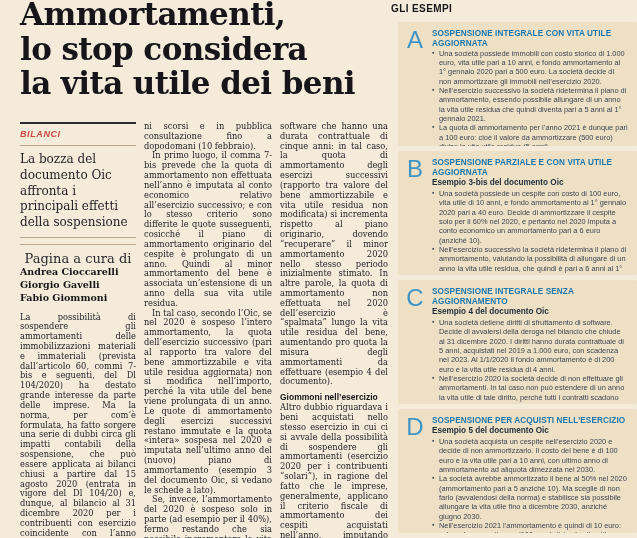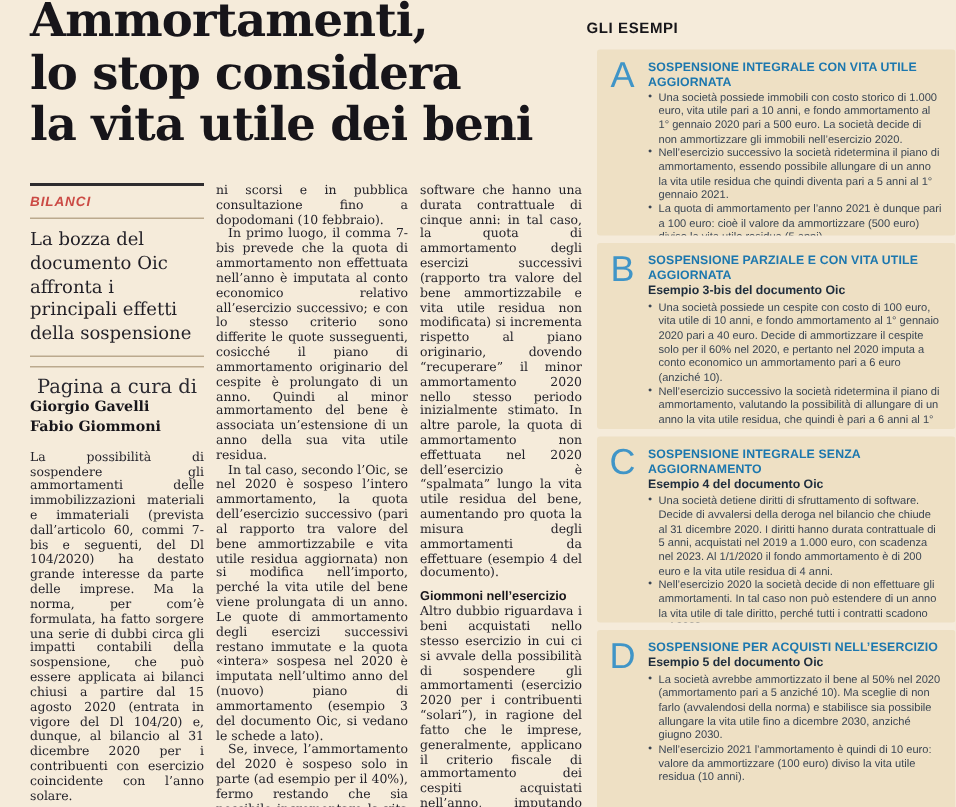--- a/index.html
+++ b/index.html
@@ -40,21 +40,21 @@
     font-family:"Liberation Sans",sans-serif;font-weight:bold;
     font-size:8.5px;color:#17151a;margin:5px 0 1px 0;
   }
   .mt8{margin-top:8px;}
 
   
   .sidebar{position:absolute;left:390px;top:0;width:247px;height:538px;}
   .sidebar-title{
     font-family:"Liberation Sans",sans-serif;font-weight:800;
     font-size:10px;letter-spacing:.4px;color:#17161a;
-    padding:14px 0 0 1px;
+    padding:3px 0 0 1px;
   }
   .examples{margin-top:8px;}
   .example{
     background:#eee0c4;border-radius:2px;
     margin:0 0 5px 8px;height:124px;box-sizing:border-box;
     padding:7px 9px 5px 5px;display:flex;gap:5px;overflow:hidden;
   }
   .ex-letter{
     flex:none;width:24px;
     font-family:"Liberation Sans",sans-serif;font-weight:400;
@@ -89,20 +89,21 @@
     <div class="body-cols">
 
       <div class="col1">
         <div class="rule-black"></div>
         <div class="kicker">BILANCI</div>
         <div class="rule-gray"></div>
         <div class="standfirst">La bozza del documento Oic affronta i principali effetti della sospensione</div>
         <div class="rule-gray"></div>
         <div class="rule-gray"></div>
         <div class="byline-intro">Pagina a cura di</div>
+        <div class="author">Andrea Cioccarelli</div>
         <div class="author">Giorgio Gavelli</div>
         <div class="author">Fabio Giommoni</div>
         <p class="bt mt8">La possibilità di sospendere gli ammortamenti delle immobilizzazioni materiali e immateriali (prevista dall’articolo 60, commi 7-bis e seguenti, del Dl 104/2020) ha destato grande interesse da parte delle imprese. Ma la norma, per com’è formulata, ha fatto sorgere una serie di dubbi circa gli impatti contabili della sospensione, che può essere applicata ai bilanci chiusi a partire dal 15 agosto 2020 (entrata in vigore del Dl 104/20) e, dunque, al bilancio al 31 dicembre 2020 per i contribuenti con esercizio coincidente con l’anno solare.</p>
 
       </div>
 
       <div class="col2">
         <p class="bt">ni scorsi e in pubblica consultazione fino a dopodomani (10 febbraio).</p>
         <p class="bt ind">In primo luogo, il comma 7-bis prevede che la quota di ammortamento non effettuata nell’anno è imputata al conto economico relativo all’esercizio successivo; e con lo stesso criterio sono differite le quote susseguenti, cosicché il piano di ammortamento originario del cespite è prolungato di un anno. Quindi al minor ammortamento del bene è associata un’estensione di un anno della sua vita utile residua.</p>
         <p class="bt ind">In tal caso, secondo l’Oic, se nel 2020 è sospeso l’intero ammortamento, la quota dell’esercizio successivo (pari al rapporto tra valore del bene ammortizzabile e vita utile residua aggiornata) non si modifica nell’importo, perché la vita utile del bene viene prolungata di un anno. Le quote di ammortamento degli esercizi successivi restano immutate e la quota «intera» sospesa nel 2020 è imputata nell’ultimo anno del (nuovo) piano di ammortamento (esempio 3 del documento Oic, si vedano le schede a lato).</p>
@@ -155,20 +156,21 @@
           <div class="ex-bullet">Nell’esercizio 2020 la società decide di non effettuare gli ammortamenti. In tal caso non può estendere di un anno la vita utile di tale diritto, perché tutti i contratti scadono nel 2023.</div>
 
         </div>
       </div>
 
       <div class="example">
         <div class="ex-letter">D</div>
         <div class="ex-body">
           <div class="ex-title">SOSPENSIONE PER ACQUISTI NELL’ESERCIZIO</div>
           <div class="ex-sub">Esempio 5 del documento Oic</div>
+          <div class="ex-bullet">Una società acquista un cespite nell’esercizio 2020 e decide di non ammortizzarlo. Il costo del bene è di 100 euro e la vita utile pari a 10 anni, con ultimo anno di ammortamento ad aliquota dimezzata nel 2030.</div>
           <div class="ex-bullet">La società avrebbe ammortizzato il bene al 50% nel 2020 (ammortamento pari a 5 anziché 10). Ma sceglie di non farlo (avvalendosi della norma) e stabilisce sia possibile allungare la vita utile fino a dicembre 2030, anziché giugno 2030.</div>
           <div class="ex-bullet">Nell’esercizio 2021 l’ammortamento è quindi di 10 euro: valore da ammortizzare (100 euro) diviso la vita utile residua (10 anni).</div>
         </div>
       </div>
 
     </div>
   </div>
 
 </div>
 

